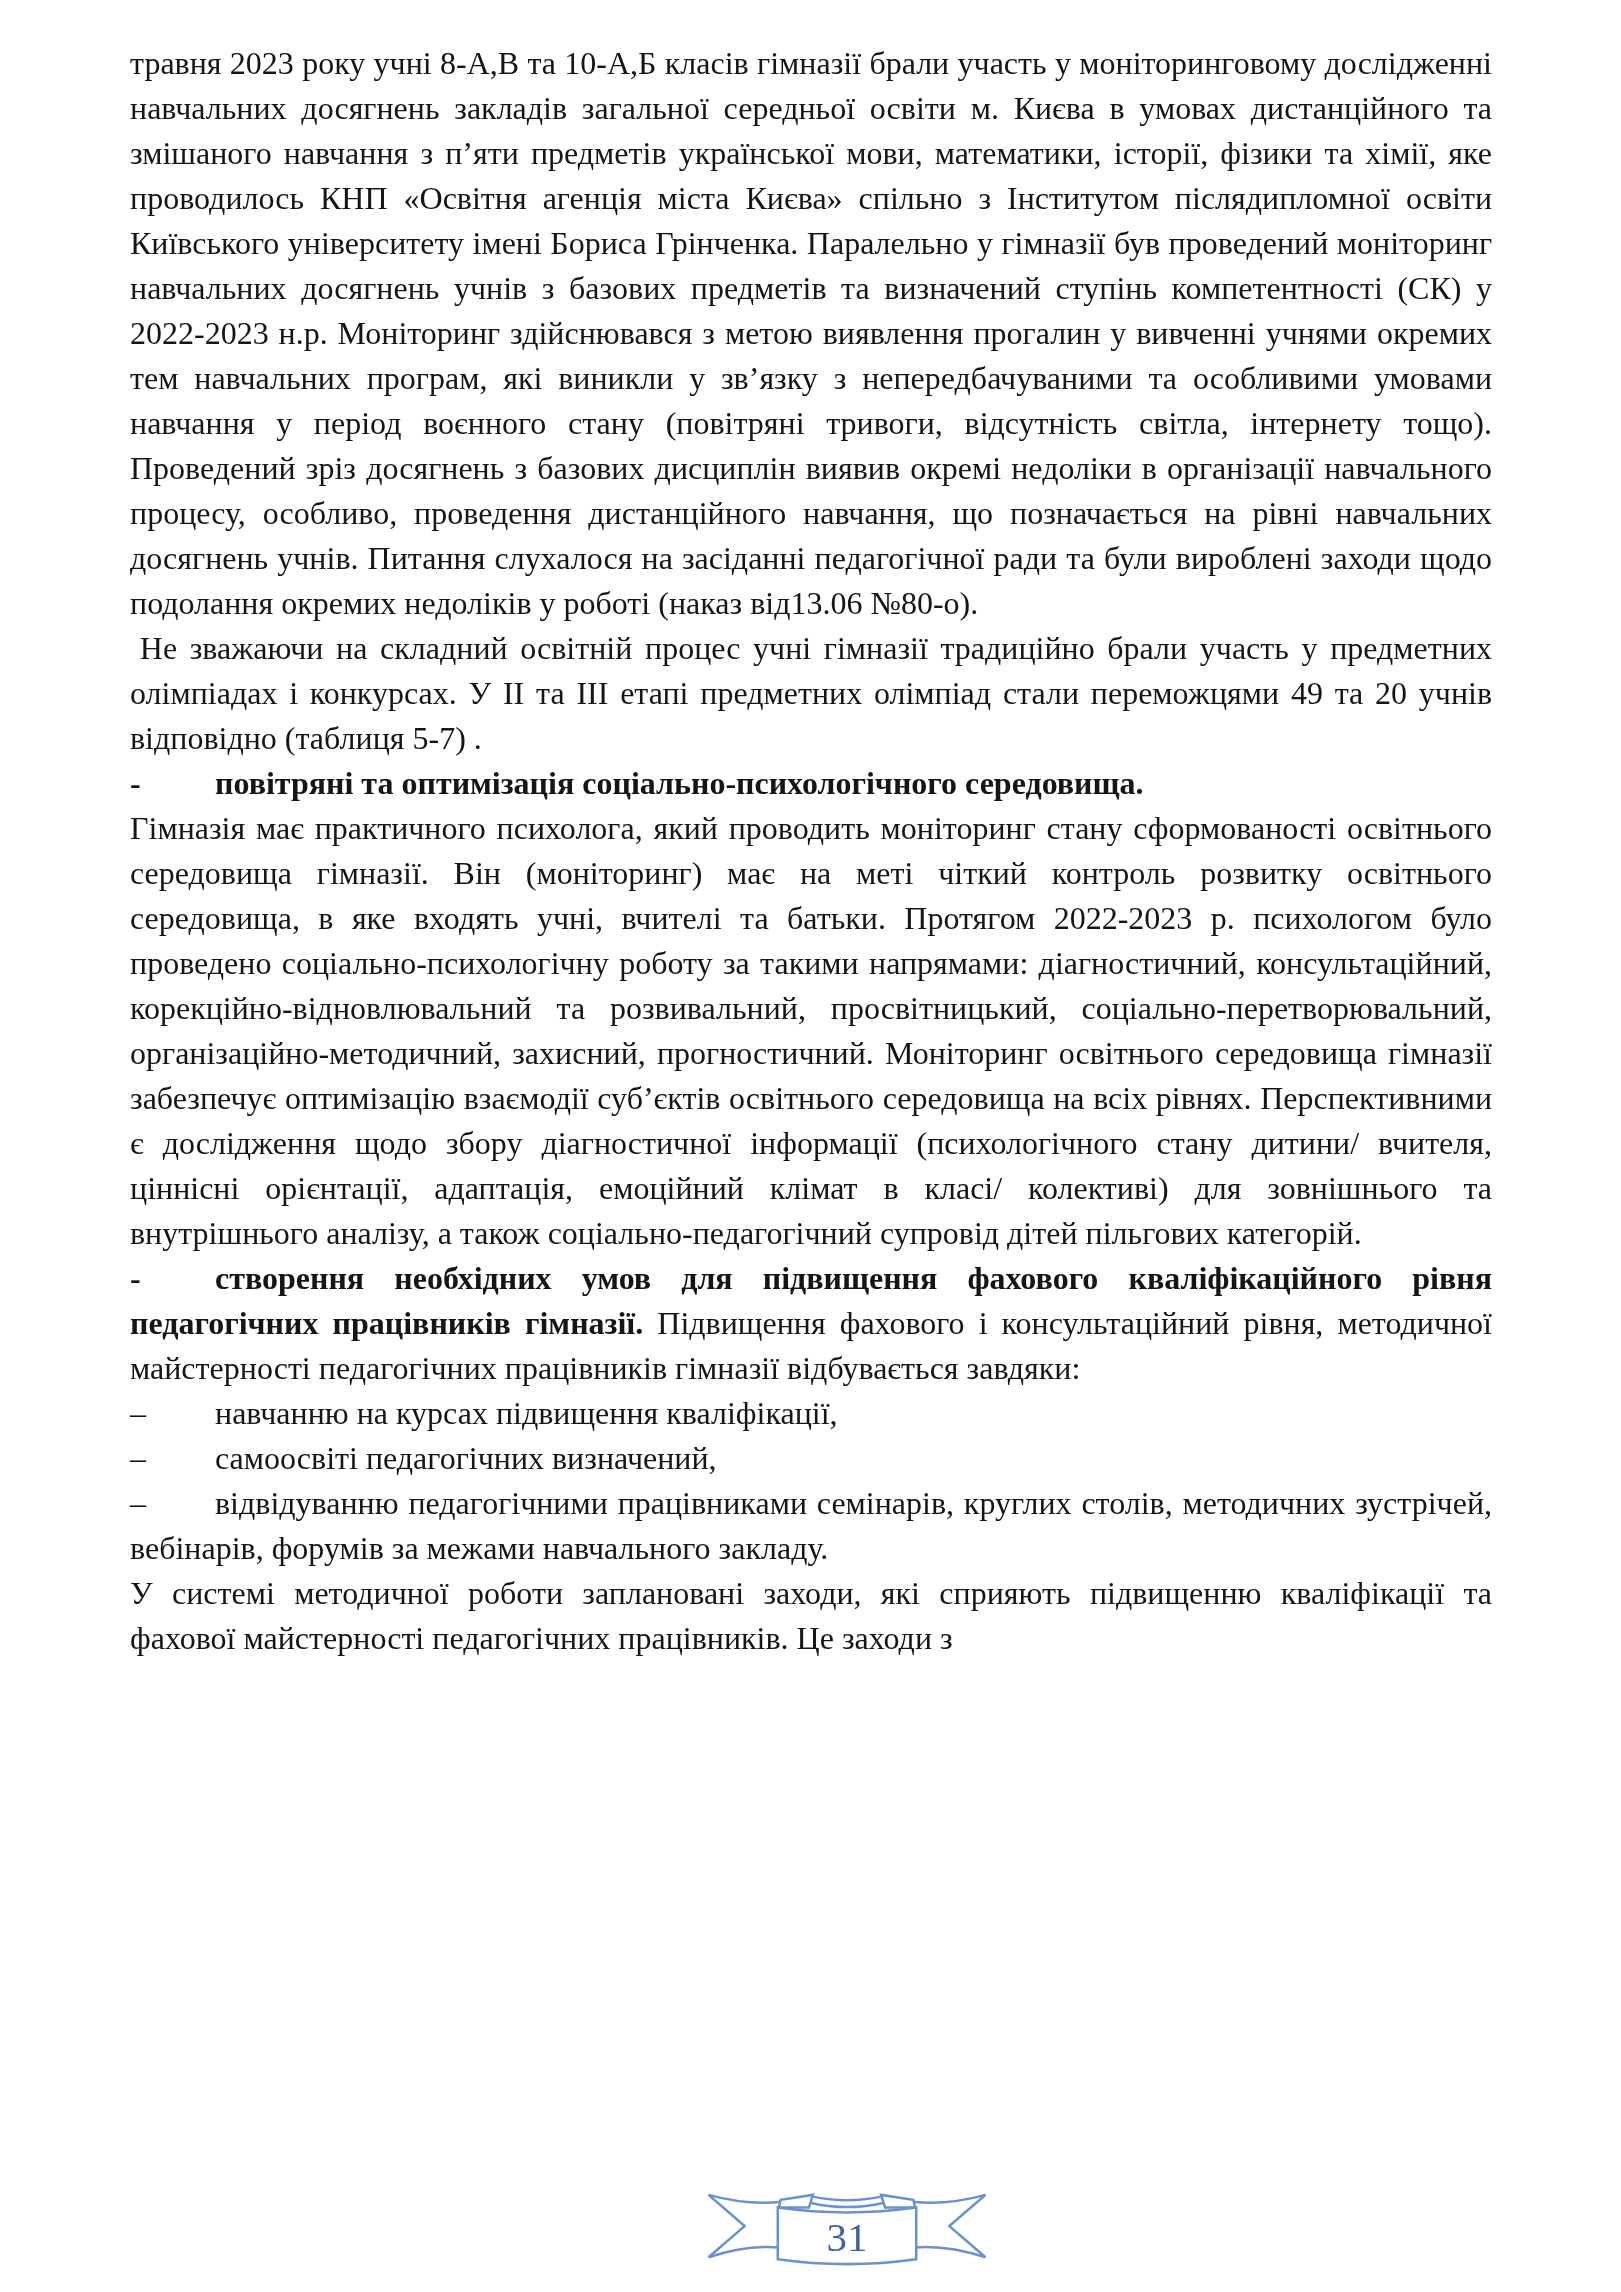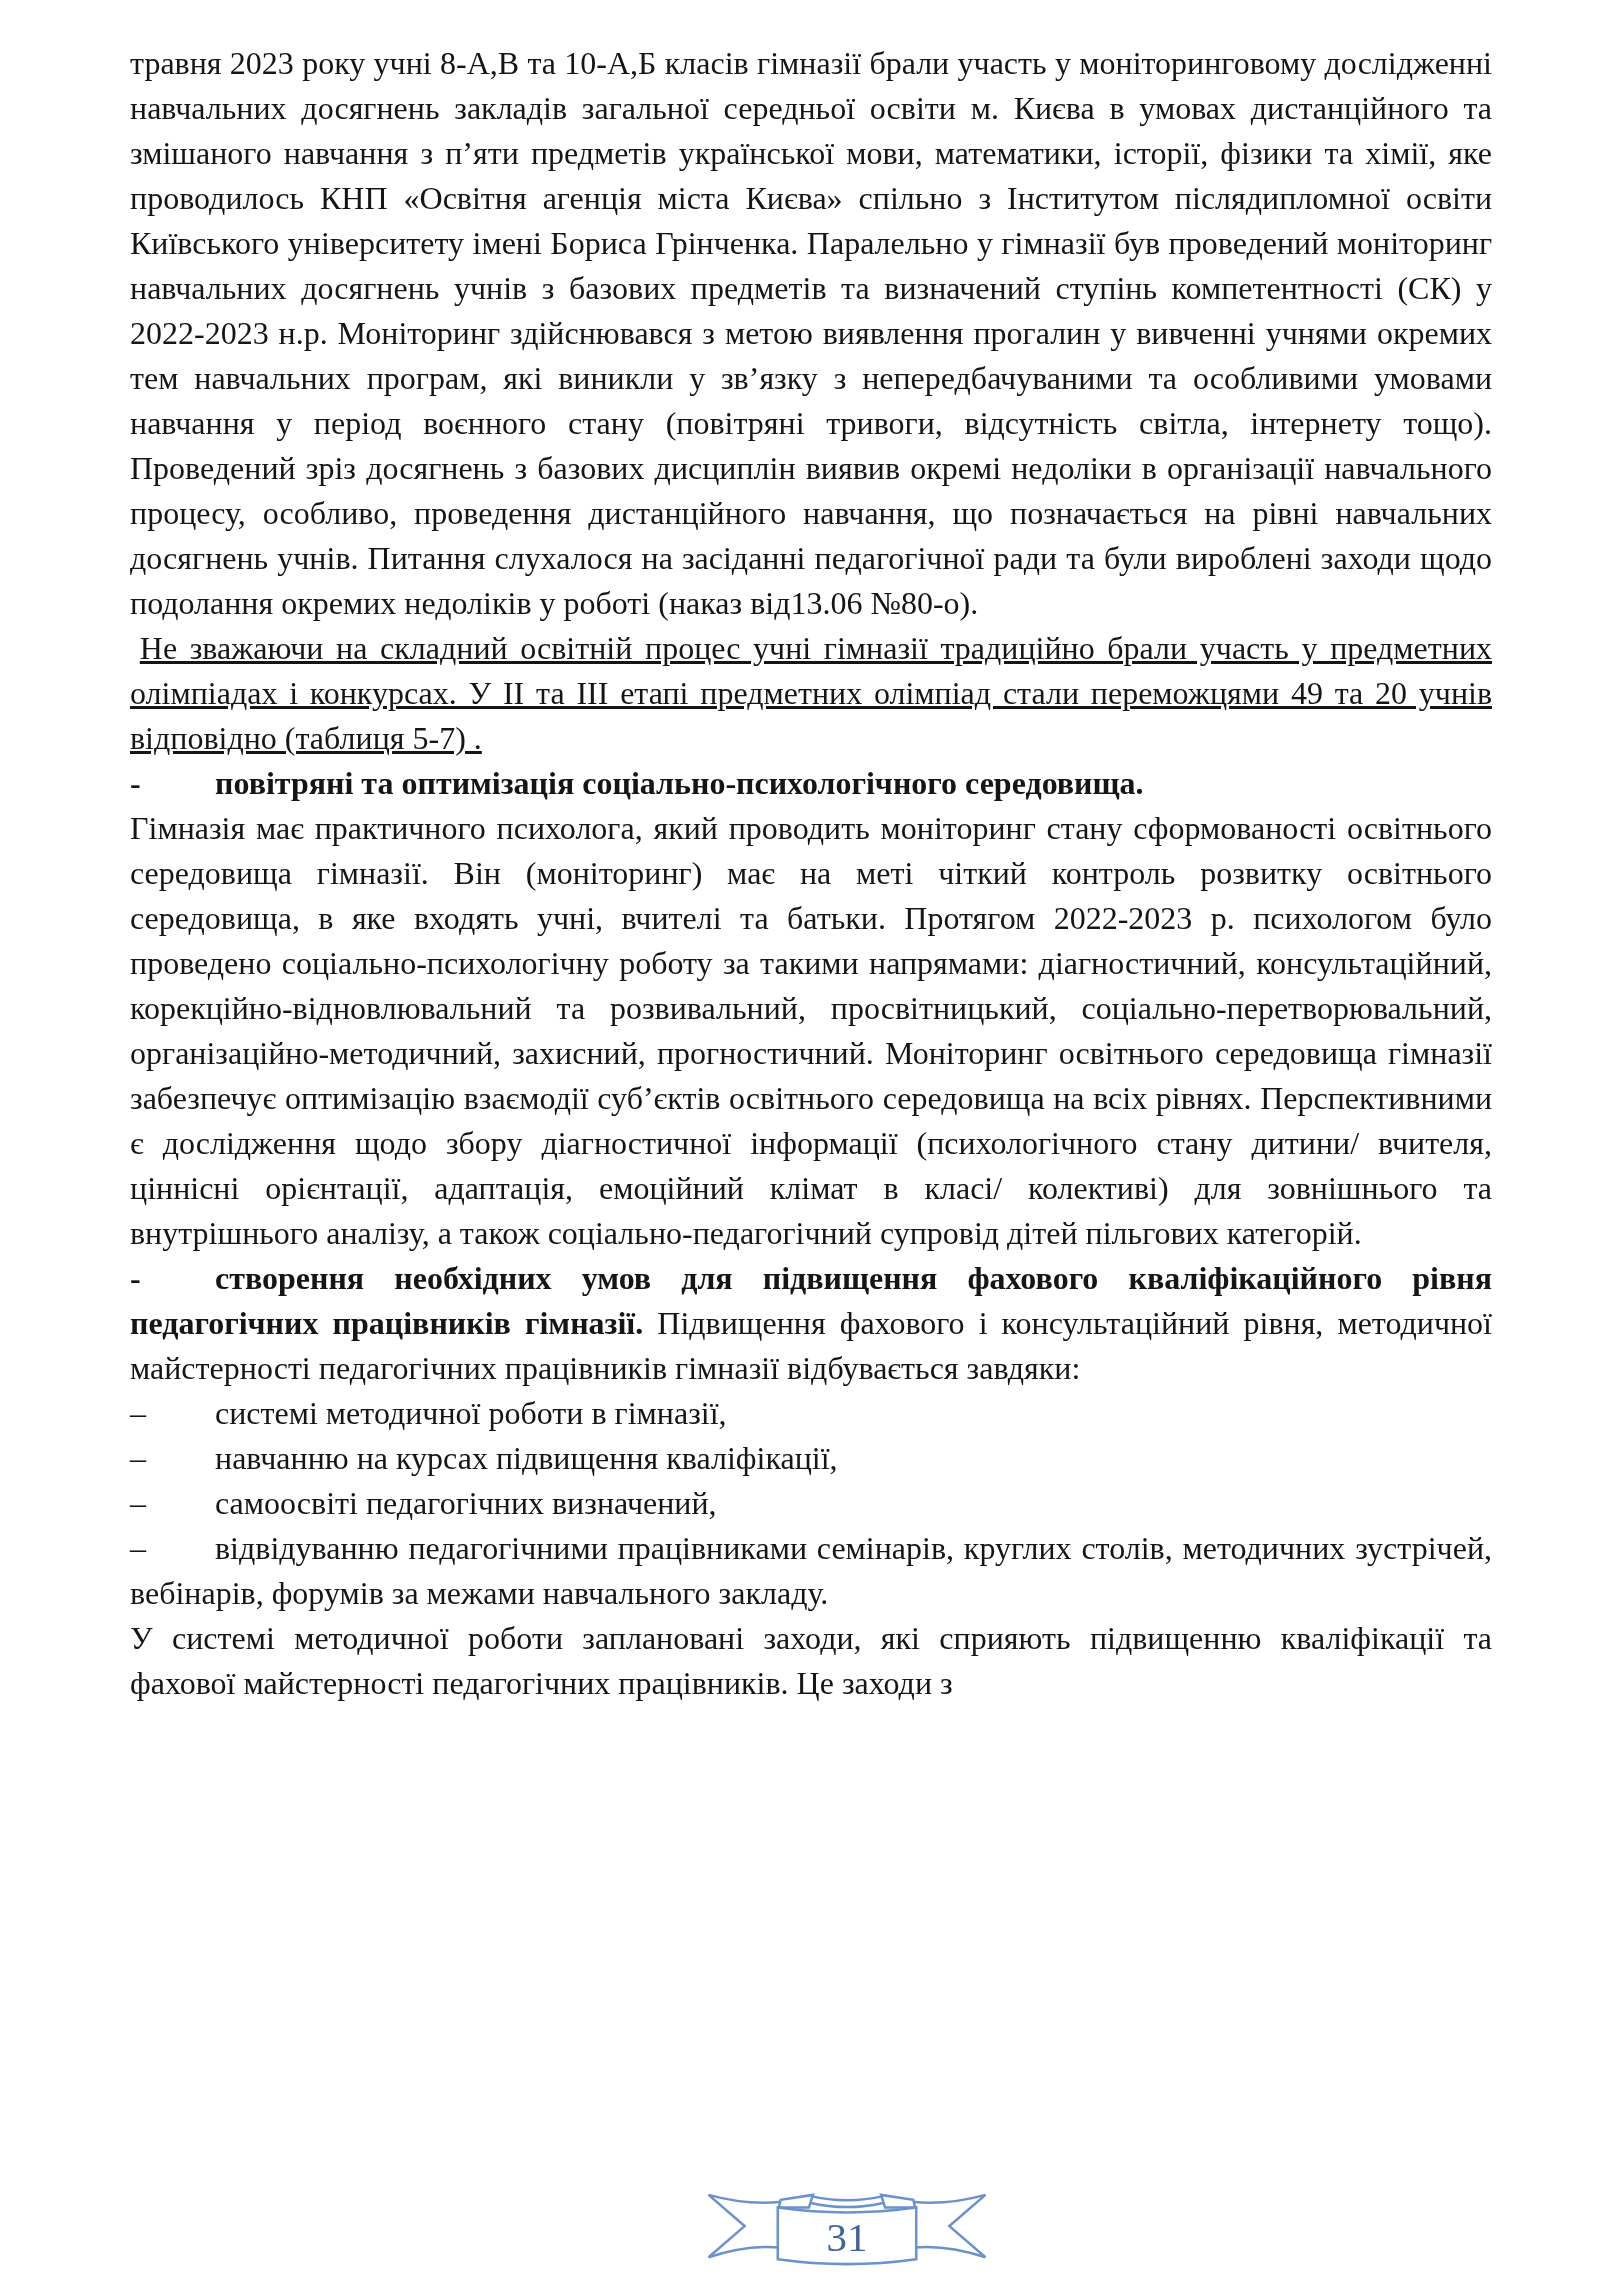--- a/index.html
+++ b/index.html
@@ -21,21 +21,20 @@
     top: 41px;
     width: 1362px;
     font-size: 32px;
     line-height: 45px;
     text-align: justify;
   }
   .page-text p { margin: 0; padding: 0; }
   .indent-block {
     margin-left: 23.5px;
     text-indent: 9.8px;
-    text-decoration: underline;
   }
   .tab-dash {
     display: inline-block;
     width: 85px;
   }
   .bold { font-weight: bold; }
   .last-para { margin-top: 18.6px; }
   .ribbon-wrap {
     position: absolute;
     left: 708px;
@@ -57,21 +56,20 @@
   <p>травня 2023 року учні 8-А,В та 10-А,Б класів гімназії брали участь у моніторинговому дослідженні навчальних досягнень закладів загальної середньої освіти м. Києва в умовах дистанційного та змішаного навчання з п’яти предметів української мови, математики, історії, фізики та хімії, яке проводилось КНП «Освітня агенція міста Києва» спільно з Інститутом післядипломної освіти Київського університету імені Бориса Грінченка. Паралельно у гімназії був проведений моніторинг навчальних досягнень учнів з базових предметів та визначений ступінь компетентності (СК) у 2022-2023 н.р. Моніторинг здійснювався з метою виявлення прогалин у вивченні учнями окремих тем навчальних програм, які виникли у зв’язку з непередбачуваними та особливими умовами навчання у період воєнного стану (повітряні тривоги, відсутність світла, інтернету тощо). Проведений зріз досягнень з базових дисциплін виявив окремі недоліки в організації навчального процесу, особливо, проведення дистанційного навчання, що позначається на рівні навчальних досягнень учнів. Питання слухалося на засіданні педагогічної ради та були вироблені заходи щодо подолання окремих недоліків у роботі (наказ від13.06 №80-о).</p>
 
   <p class="indent-block">Не зважаючи на складний освітній процес учні гімназії традиційно брали участь у предметних олімпіадах і конкурсах. У ІІ та ІІІ етапі предметних олімпіад стали переможцями 49 та 20 учнів відповідно (таблиця 5-7) .</p>
 
   <p><span class="tab-dash bold">-</span><span class="bold">повітряні та оптимізація соціально-психологічного середовища.</span></p>
 
   <p>Гімназія має практичного психолога, який проводить моніторинг стану сформованості освітнього середовища гімназії. Він (моніторинг) має на меті чіткий контроль розвитку освітнього середовища, в яке входять учні, вчителі та батьки. Протягом 2022-2023 р. психологом було проведено соціально-психологічну роботу за такими напрямами: діагностичний, консультаційний, корекційно-відновлювальний та розвивальний, просвітницький, соціально-перетворювальний, організаційно-методичний, захисний, прогностичний. Моніторинг освітнього середовища гімназії забезпечує оптимізацію взаємодії суб’єктів освітнього середовища на всіх рівнях. Перспективними є дослідження щодо збору діагностичної інформації (психологічного стану дитини/ вчителя, ціннісні орієнтації, адаптація, емоційний клімат в класі/ колективі) для зовнішнього та внутрішнього аналізу, а також соціально-педагогічний супровід дітей пільгових категорій.</p>
 
   <p><span class="tab-dash bold">-</span><span class="bold">створення необхідних умов для підвищення фахового кваліфікаційного рівня педагогічних працівників гімназії.</span> <span>Підвищення фахового і консультаційний рівня, методичної майстерності педагогічних працівників гімназії відбувається завдяки:</span></p>
 
-  <p><span class="tab-dash">–</span><span>системі методичної роботи в гімназії,</span></p>
 
   <p><span class="tab-dash">–</span><span>навчанню на курсах підвищення кваліфікації,</span></p>
 
   <p><span class="tab-dash">–</span><span>самоосвіті педагогічних визначений,</span></p>
 
   <p><span class="tab-dash">–</span><span>відвідуванню педагогічними працівниками семінарів, круглих столів, методичних зустрічей, вебінарів, форумів за межами навчального закладу.</span></p>
 
   <p class="last-para">У системі методичної роботи заплановані заходи, які сприяють підвищенню кваліфікації та фахової майстерності педагогічних працівників. Це заходи з</p>
 
 </div>

